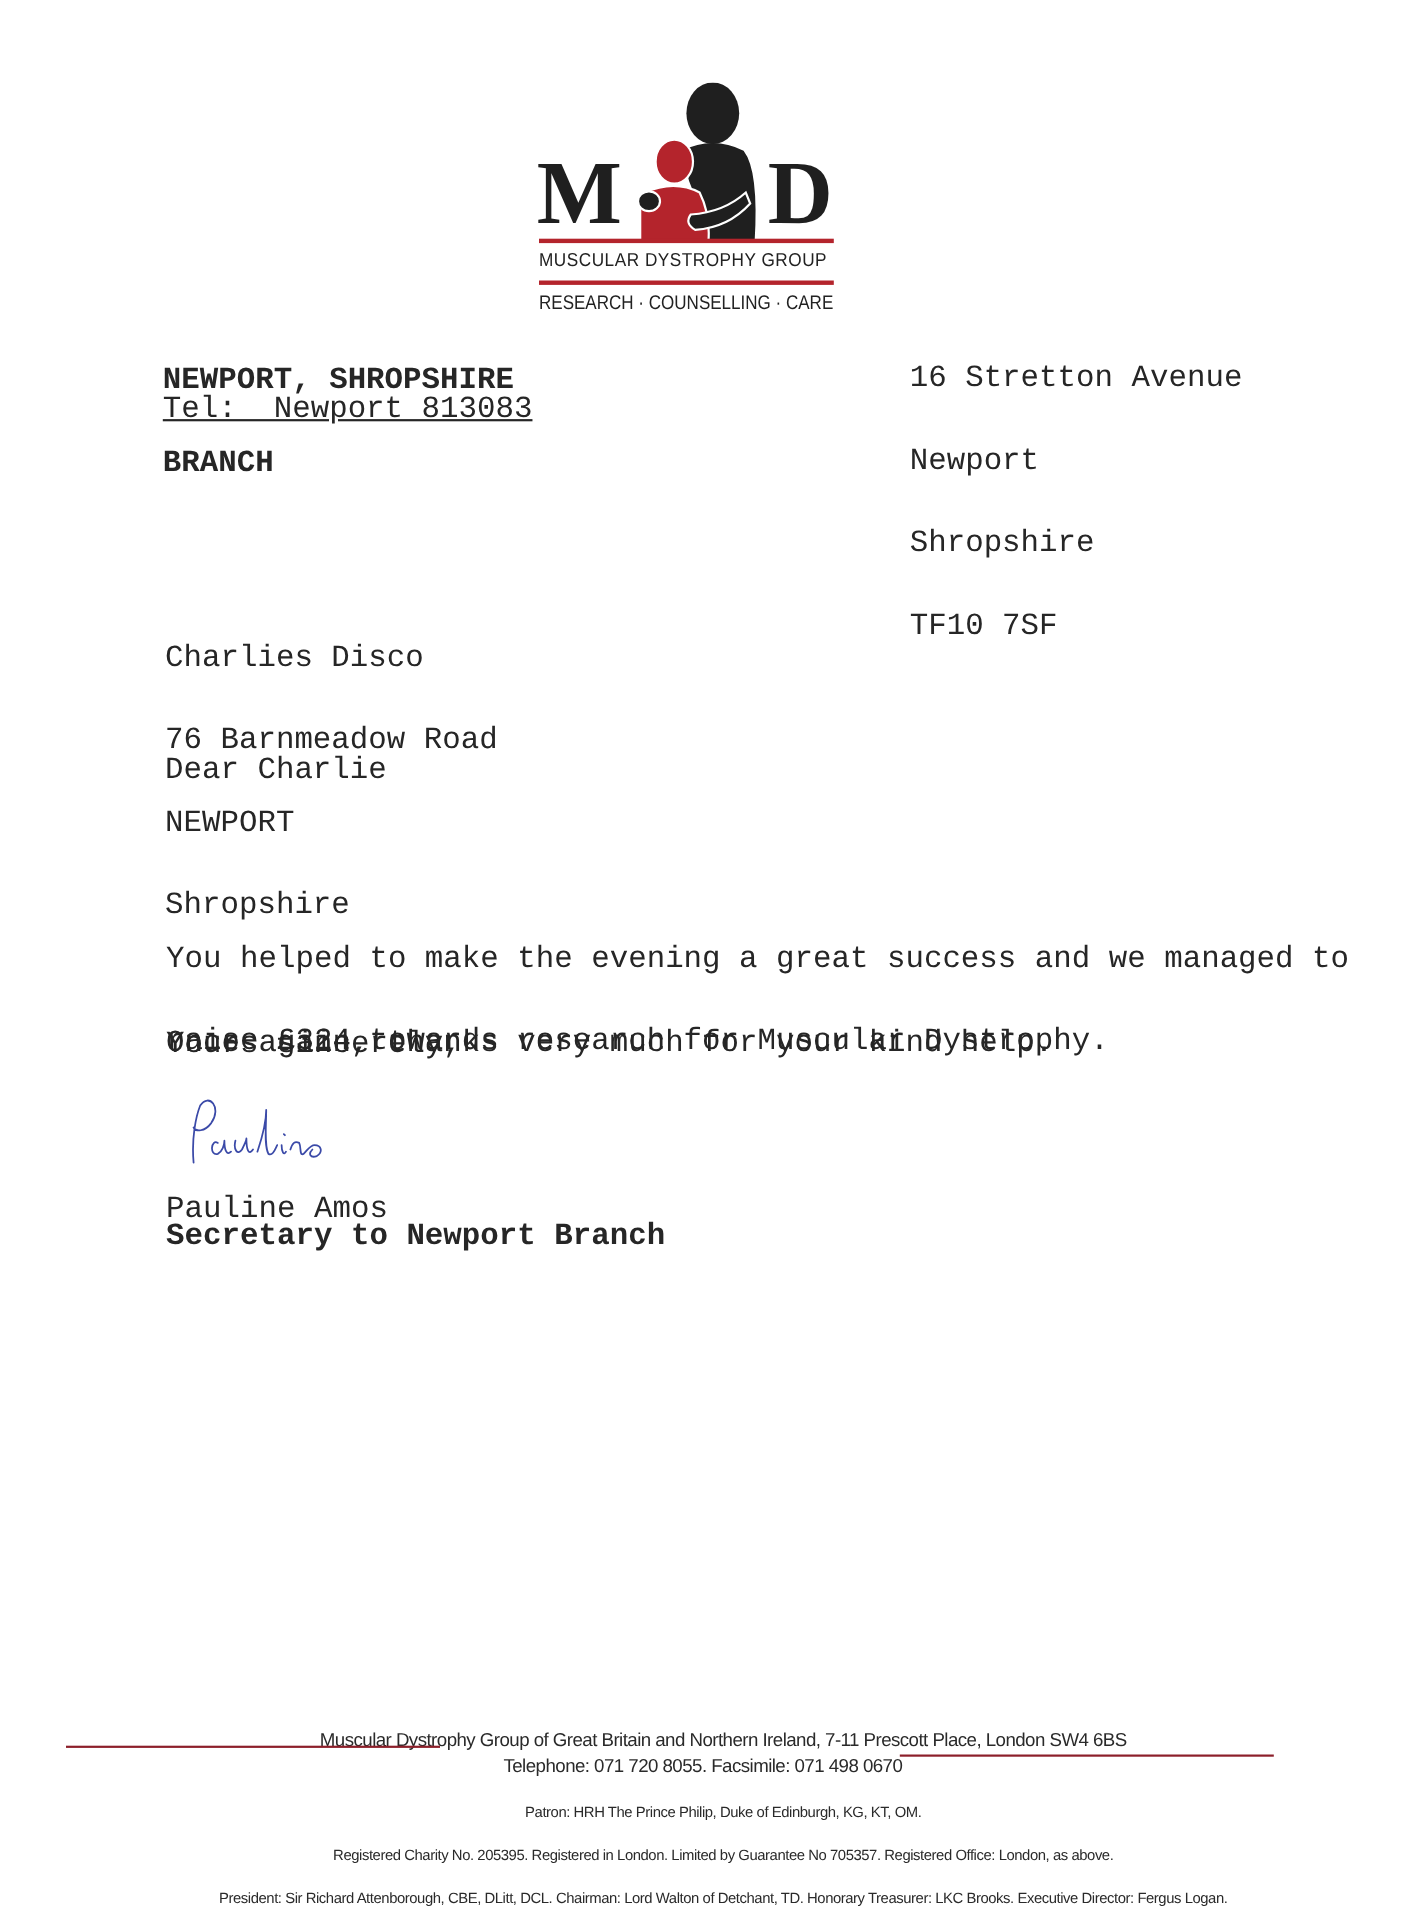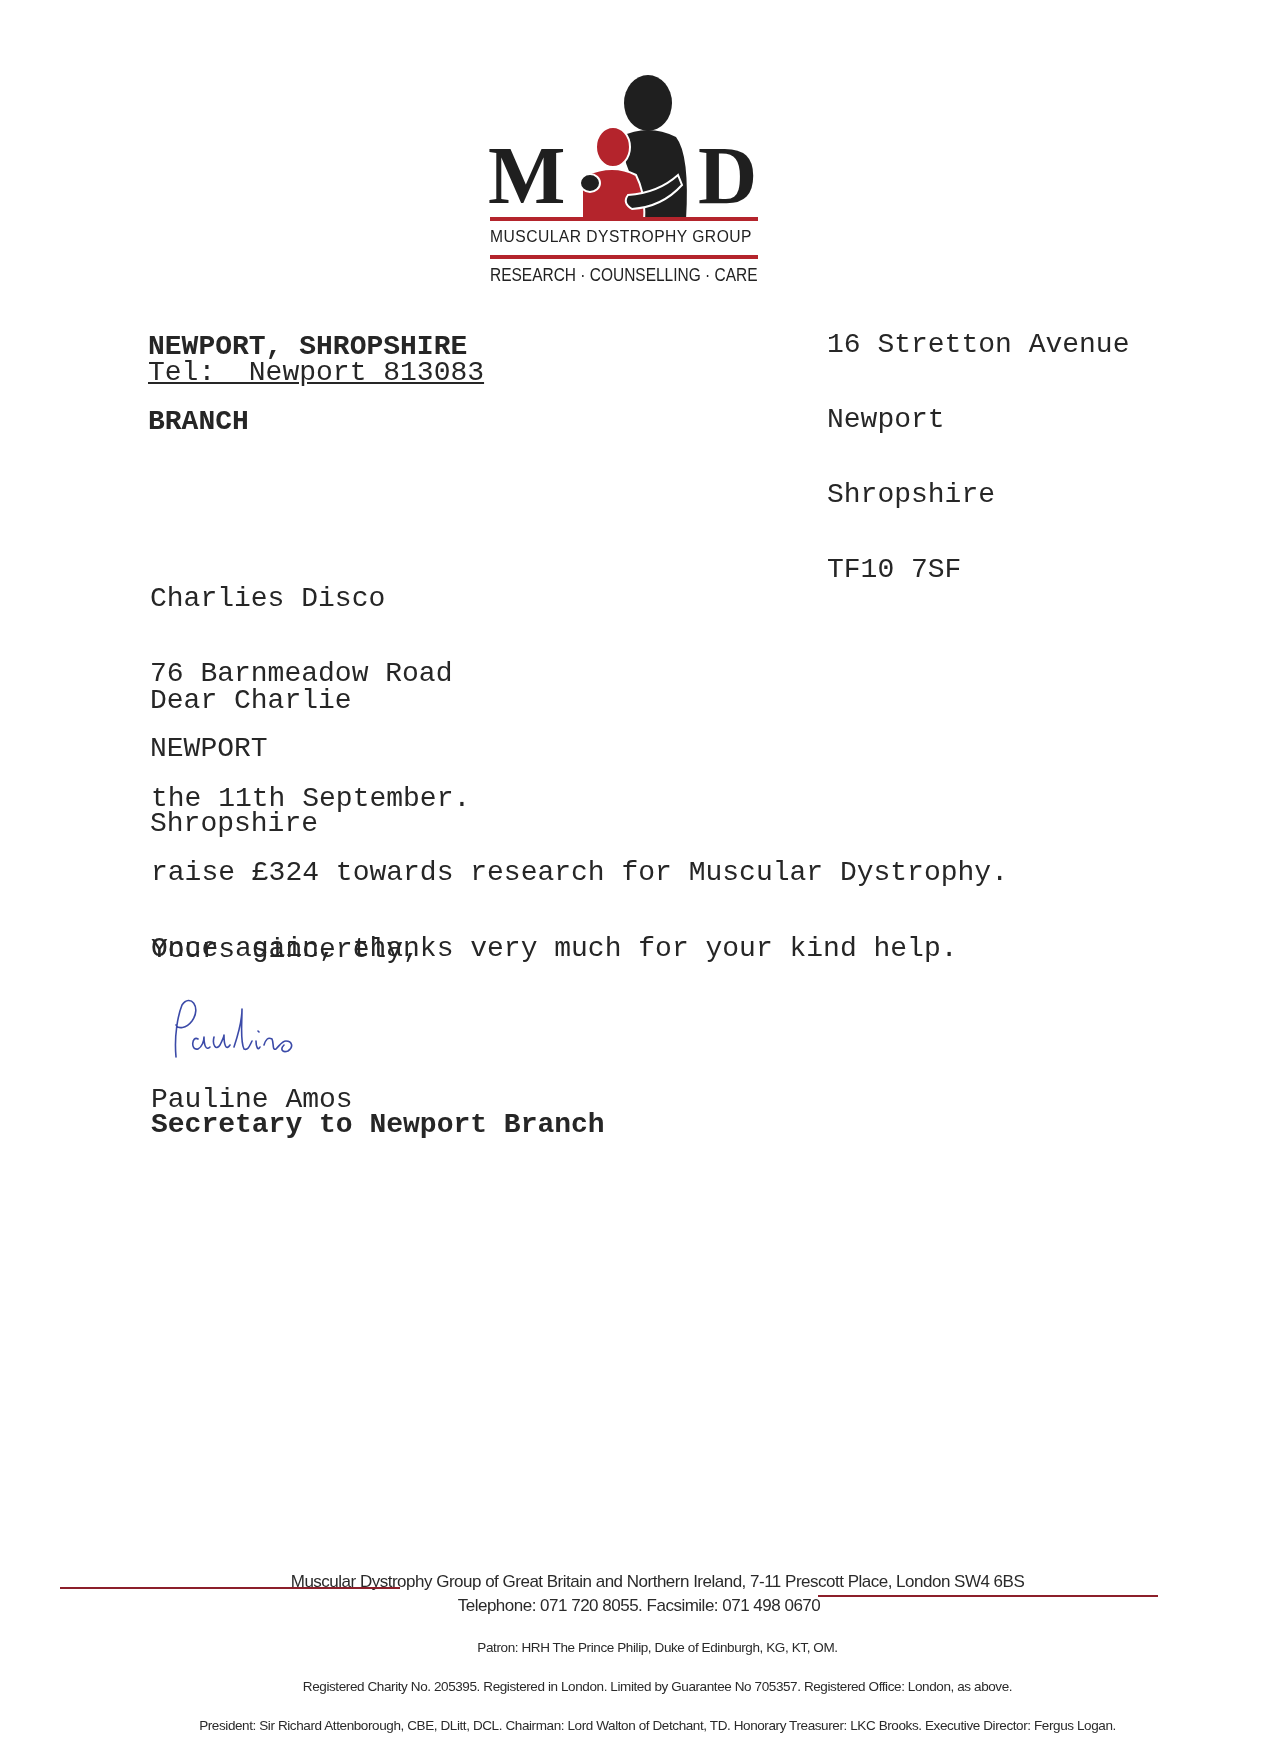--- a/index.html
+++ b/index.html
@@ -63,23 +63,23 @@
 <div class="abs mono" style="left:150px; top:536px;">
   <div>Charlies Disco</div>
   <div>76 Barnmeadow Road</div>
   <div>NEWPORT</div>
   <div>Shropshire</div>
 </div>
 
 <div class="abs mono" style="left:150px; top:688px;">Dear Charlie</div>
 
 <div class="abs mono" style="left:151px; top:736px;">
-  <div>the 11th September.</div>
 </div>
 <div class="abs mono" style="left:151px; top:810px;">
+  <div>You helped to make the evening a great success and we managed to</div>
   <div>raise £324 towards research for Muscular Dystrophy.</div>
 </div>
 <div class="abs mono" style="left:151px; top:886px;">
   <div>Once again, thanks very much for your kind help.</div>
 </div>
 
 <div class="abs mono" style="left:151px; top:937px;">Yours sincerely,</div>
 
 <svg id="signature" class="abs" viewBox="0 0 200 80">
   <title>Pauline</title>

